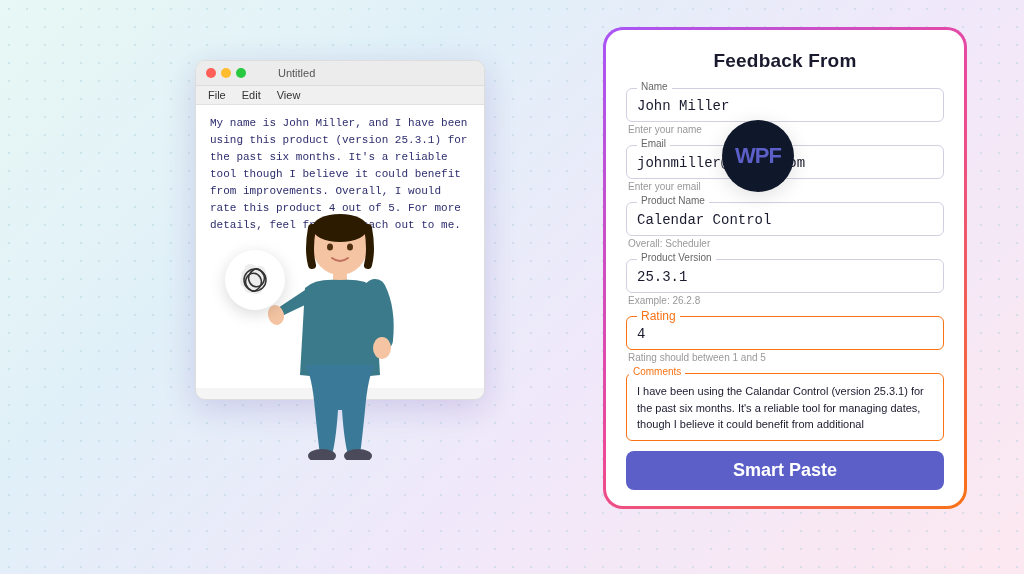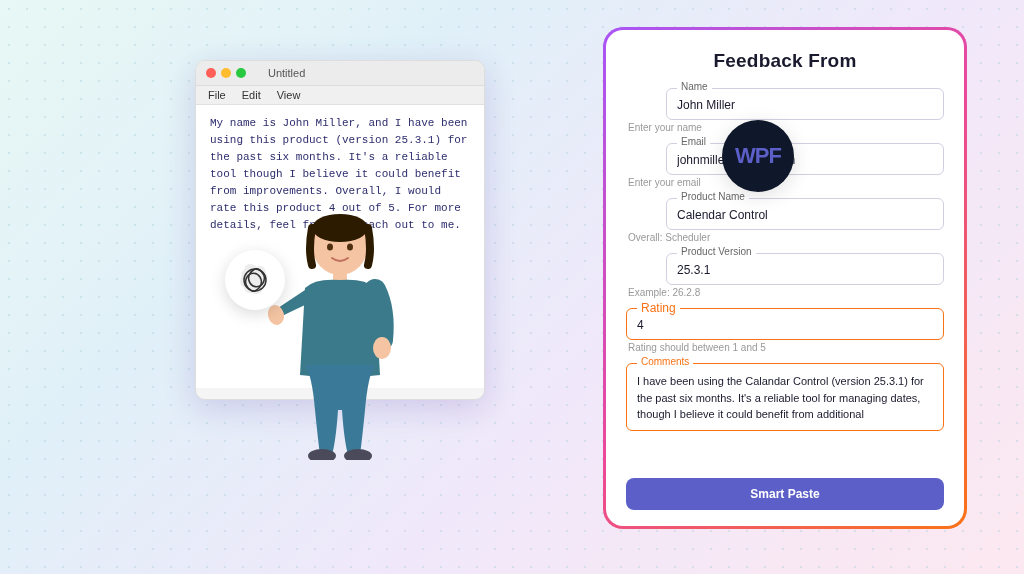--- a/index.html
+++ b/index.html
@@ -63,21 +63,21 @@
       height: 10px;
       border-radius: 50%;
     }
     .dot.red { background: #ff5f57; }
     .dot.yellow { background: #febc2e; }
     .dot.green { background: #28c840; }
 
     .titlebar-title {
       font-size: 11px;
       color: #555;
-      margin-left: 16px;
+      margin-left: 26px;
     }
 
     .notepad-menubar {
       background: #f0f0f0;
       display: flex;
       gap: 16px;
       padding: 3px 12px;
       font-size: 11px;
       color: #333;
       border-bottom: 1px solid #e0e0e0;
@@ -186,62 +186,61 @@
     .form-group {
       margin-bottom: 10px;
       position: relative;
     }
 
     .form-field-wrapper {
       position: relative;
       border: 1.5px solid #d0d0e0;
       border-radius: 6px;
       background: #fff;
-      margin-left: 40px;
     }
 
     .form-field-label {
       position: absolute;
       top: -8px;
       left: 10px;
       background: #fff;
       font-size: 10px;
       color: #666;
       padding: 0 4px;
     }
 
     .form-input {
       width: 100%;
       padding: 9px 10px 7px 10px;
-      font-size: 12px;
+      font-size: 14px;
       color: #1a1a2e;
       border: none;
       outline: none;
       border-radius: 6px;
       background: transparent;
-      font-family: Liberation Sans, sans-serif;
+      font-family: Liberation Mono, monospace;
     }
 
     .form-hint {
       font-size: 10px;
       color: #999;
       padding: 2px 2px 0 2px;
     }
 
     .comments-wrapper {
       border: 1.5px solid #f97316;
       border-radius: 6px;
       position: relative;
       margin-bottom: 10px;
     }
 
     .comments-label {
       position: absolute;
       top: -8px;
-      left: 10px;
+      left: 2px;
       background: #fff;
       font-size: 10px;
       color: #f97316;
       padding: 0 4px;
     }
 
     .comments-textarea {
       width: 100%;
       padding: 9px 10px 7px 10px;
       font-size: 11px;
@@ -262,25 +261,24 @@
       margin-top: 4px;
     }
 
     .btn-smart-paste {
       flex: 1;
       padding: 9px 0;
       background: #5b5fc7;
       color: #fff;
       border: none;
       border-radius: 8px;
-      font-size: 12px;
+      font-size: 18px;
       font-weight: 600;
       cursor: pointer;
       font-family: inherit;
-      margin-top: 37px;
     }
 
     .btn-submit {
       flex: 1;
       padding: 9px 0;
       background: #7c3aed;
       color: #fff;
       border: none;
       border-radius: 8px;
       font-size: 12px;

